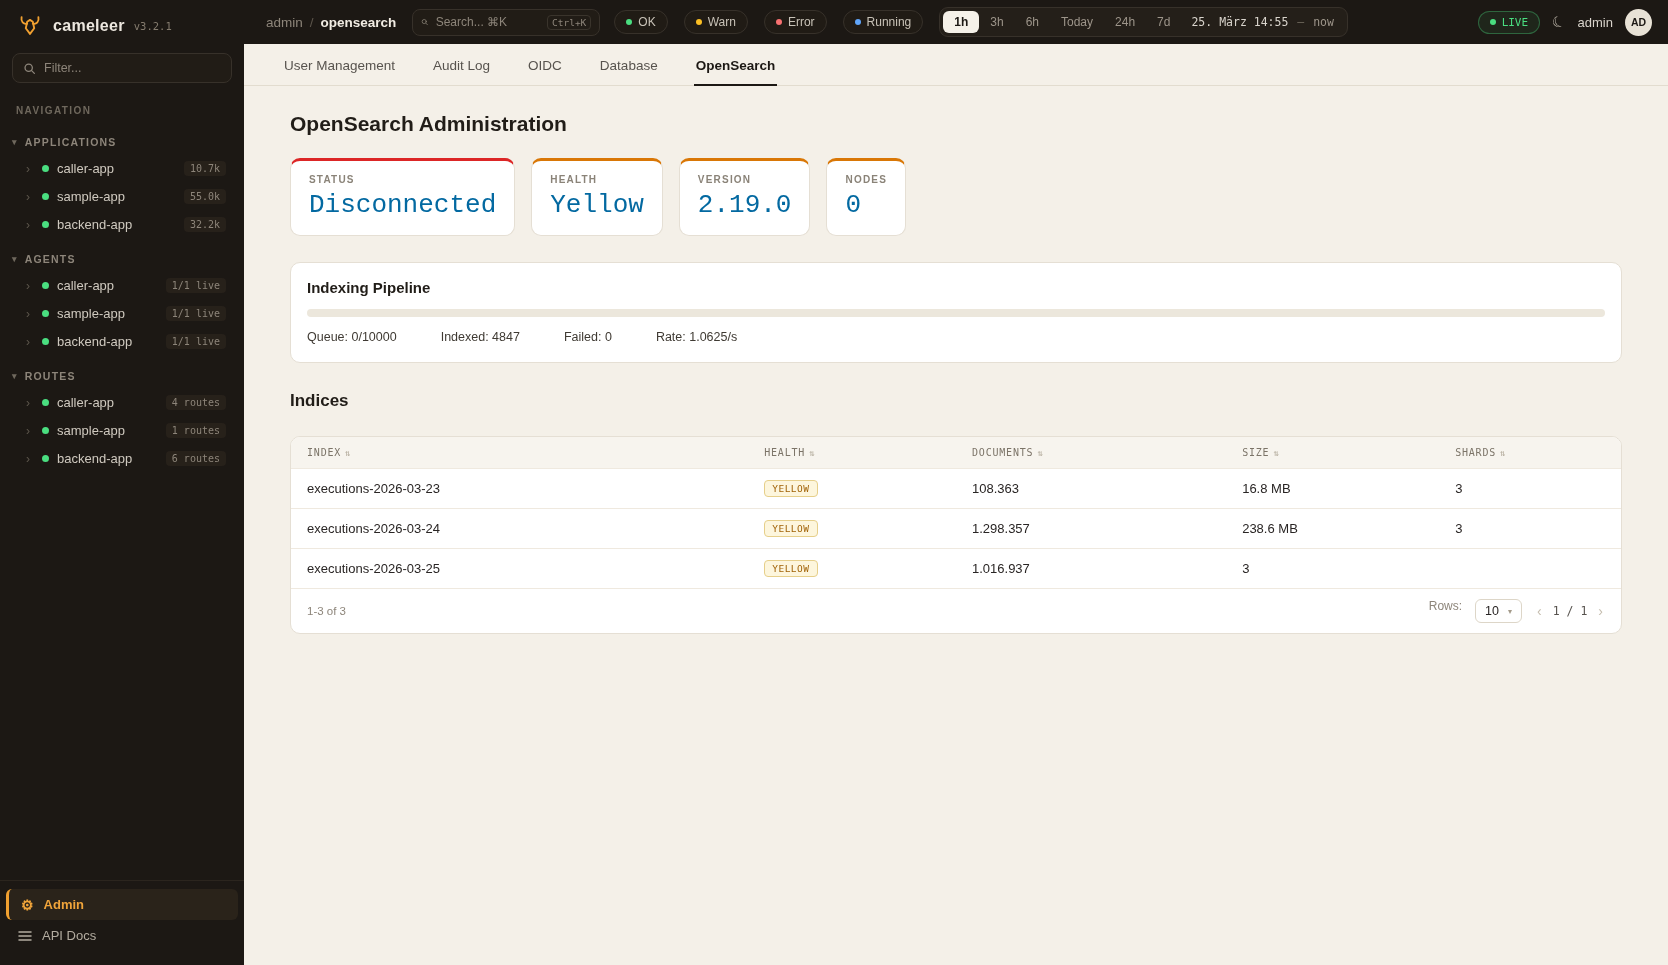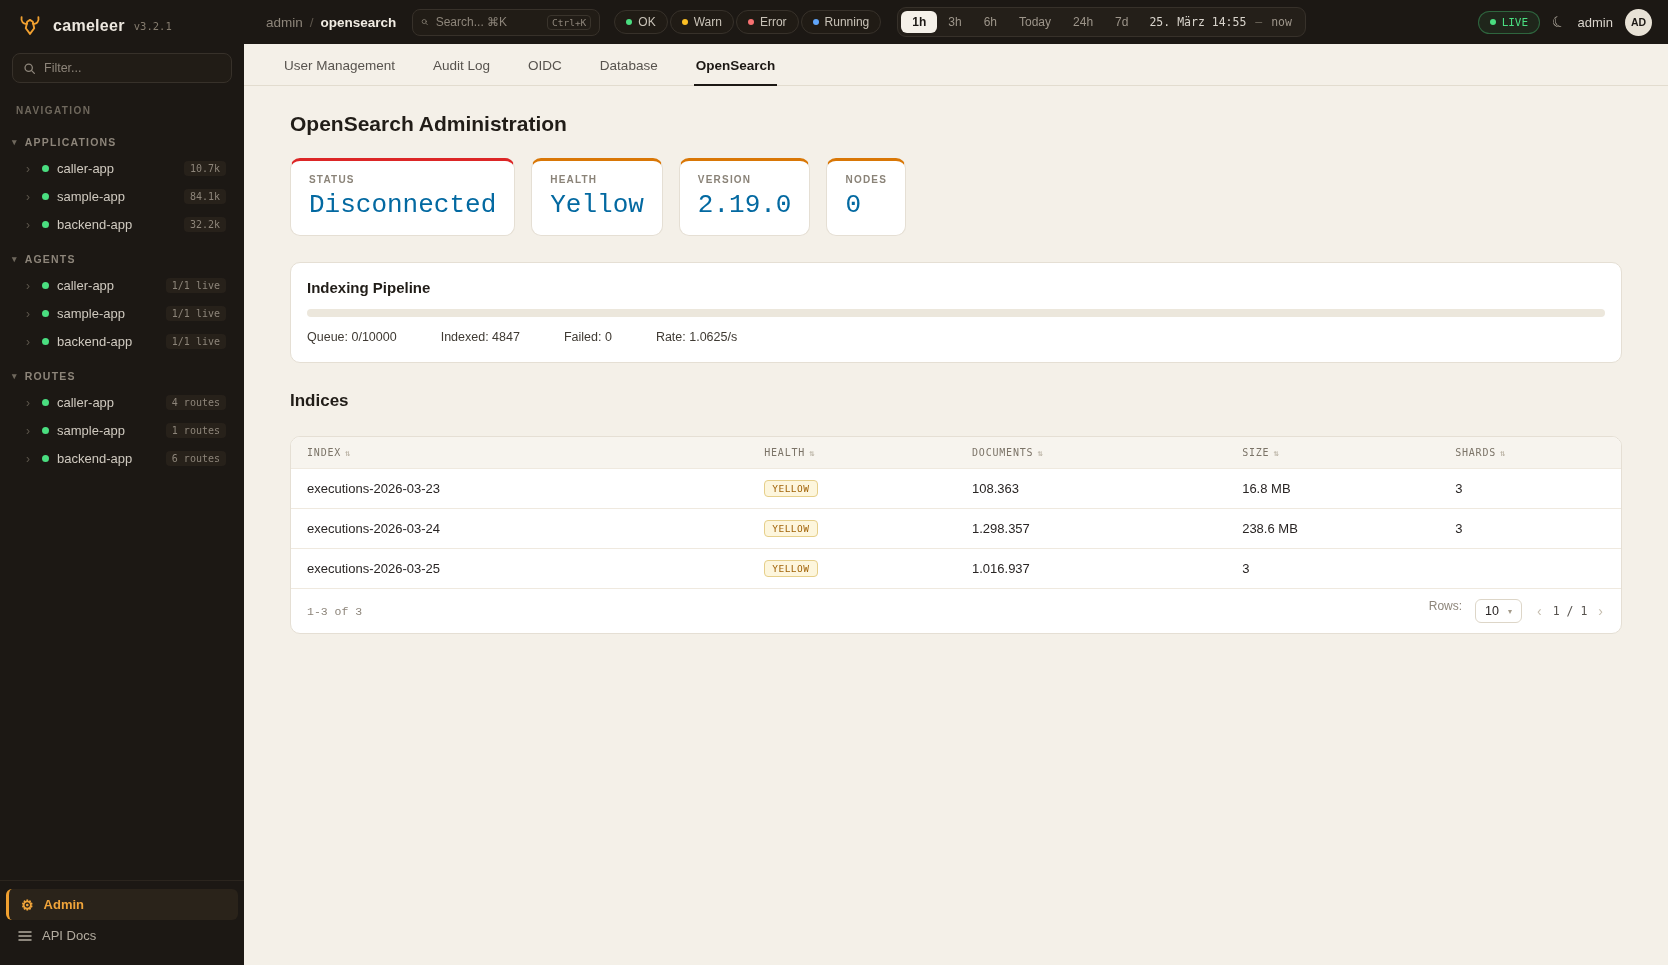--- a/index.html
+++ b/index.html
@@ -37,21 +37,21 @@
   
   .topbar { height:44px; background:#1c1814; display:flex; align-items:center; gap:10px; padding:0 16px 0 22px; color:#d9d4cc; }
   .crumb { display:flex; align-items:center; gap:7px; font-size:13.5px; margin-right:6px; white-space:nowrap; }
   .crumb .parent { color:#8d857a; cursor:pointer; }
   .crumb .sep { color:#5d564c; }
   .crumb .current { color:#f1ece3; font-weight:bold; }
   .searchbox { display:flex; align-items:center; gap:7px; background:#211c16; border:1px solid #37312a; border-radius:8px; padding:5px 8px; width:188px; }
   .searchbox input { background:transparent; border:none; outline:none; color:#d9d4cc; font-size:12px; width:100%; font-family:"Liberation Sans",sans-serif; }
   .searchbox input::placeholder { color:#8d857a; }
   .kbd { font-family:"DejaVu Sans Mono",monospace; font-size:9.5px; color:#8d857a; border:1px solid #3a342c; border-radius:4px; padding:1px 4px; white-space:nowrap; }
-  .pills { display:flex; gap:2px; margin-left:4px; }
+  .pills { display:flex; gap:16px; margin-left:4px; }
   .pill { display:flex; align-items:center; gap:6px; border:1px solid #37312a; border-radius:14px; padding:4px 11px; font-size:12px; color:#c8c2b7; cursor:pointer; background:#201b15; white-space:nowrap; }
   .pill .dot { width:6px; height:6px; }
   .seg { display:flex; align-items:center; background:#241f19; border:1px solid #37312a; border-radius:9px; padding:3px; margin-left:6px; }
   .seg button { border:none; background:transparent; color:#9d958a; font-size:12px; padding:4px 11px; border-radius:6px; cursor:pointer; font-family:"Liberation Sans",sans-serif; white-space:nowrap; }
   .seg button.active { background:#f5f1e9; color:#1c1814; font-weight:bold; }
   .seg .daterange { font-family:"DejaVu Sans Mono",monospace; font-size:11.5px; color:#d9d4cc; padding:0 10px; white-space:nowrap; }
   .seg .dash { color:#6f685d; padding:0 2px; }
   .seg .now { color:#9d958a; }
   .top-right { margin-left:auto; display:flex; align-items:center; gap:12px; }
   .live { display:flex; align-items:center; gap:6px; border:1px solid rgba(74,222,128,.35); background:rgba(74,222,128,.07); color:#4ade80; font-family:"DejaVu Sans Mono",monospace; font-size:11px; border-radius:14px; padding:4px 11px; cursor:pointer; }
@@ -83,21 +83,21 @@
   .section-title { font-size:17px; font-weight:bold; color:#211d18; margin-bottom:25px; }
   .table { overflow:hidden; }
   .trow { display:grid; grid-template-columns: 4.4fr 2fr 2.6fr 2.05fr 1.75fr; align-items:center; }
   .thead { background:#f7f4ee; }
   .th { display:flex; align-items:center; gap:4px; padding:10px 16px; font-family:"DejaVu Sans Mono",monospace; font-size:10px; letter-spacing:.8px; color:#7c7468; cursor:pointer; }
   .sort-glyph { color:#b5ad9e; font-size:9px; }
   .tbody-row { border-top:1px solid #efe9df; cursor:pointer; }
   .td { padding:11px 16px; font-size:13px; color:#292524; }
   .badge-yellow { display:inline-block; font-family:"DejaVu Sans Mono",monospace; font-size:9.5px; letter-spacing:.5px; color:#a16207; background:#fdf6dd; border:1px solid #e6cf8a; border-radius:4px; padding:2px 7px; }
   .tfoot { display:flex; align-items:center; border-top:1px solid #efe9df; padding:10px 16px; }
-  .range-text { font-family:Liberation Mono, monospace; font-size:11.5px; color:#8d857a; }
+  .range-text { font-family:Liberation Sans, sans-serif; font-size:11.5px; color:#8d857a; }
   .tfoot-right { margin-left:auto; display:flex; gap:13px; }
   .rows-label { font-size:12px; color:#8d857a; }
   .rows-select { display:flex; align-items:center; gap:9px; border:1px solid #ddd6c8; background:#fff; border-radius:6px; padding:4px 9px; font-size:12.5px; color:#292524; cursor:pointer; }
   .rows-select .caret { font-size:8px; color:#a39a8a; }
   .pager { display:flex; align-items:center; gap:9px; }
   .pg-btn { background:none; border:none; font-size:14px; color:#c5bdae; cursor:pointer; padding:0 2px; }
   .pg-text { font-family:"DejaVu Sans Mono",monospace; font-size:11.5px; color:#57534e; }
 </style>
 </head>
 <body>
@@ -133,21 +133,21 @@
       <div class="side-item">
         <span class="item-caret">›</span>
         <span class="dot"></span>
         <span class="lbl">caller-app</span>
         <span class="side-badge">10.7k</span>
       </div>
       <div class="side-item">
         <span class="item-caret">›</span>
         <span class="dot"></span>
         <span class="lbl">sample-app</span>
-        <span class="side-badge">84.1k</span>
+        <span class="side-badge">55.0k</span>
       </div>
       <div class="side-item">
         <span class="item-caret">›</span>
         <span class="dot"></span>
         <span class="lbl">backend-app</span>
         <span class="side-badge">32.2k</span>
       </div>
     </div>
 
     <div class="side-section">

